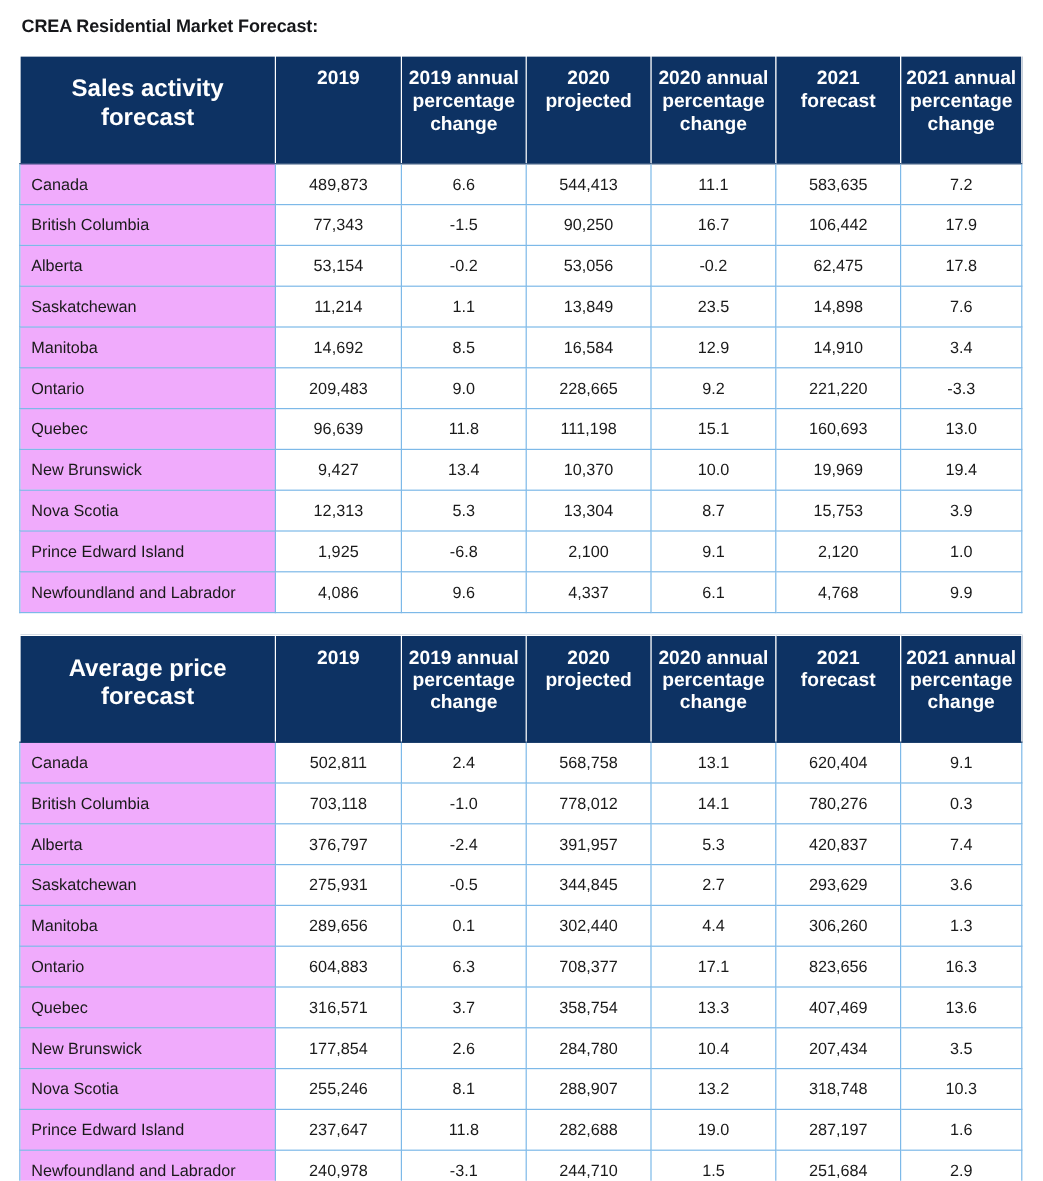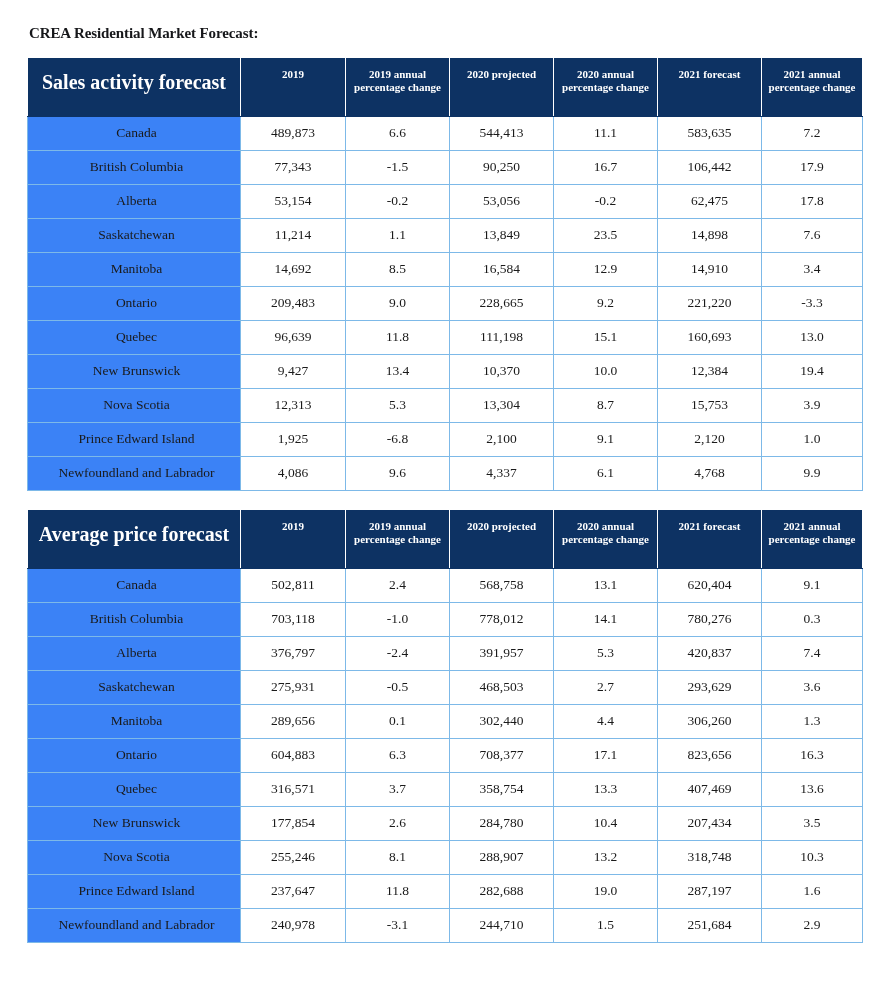--- a/index.html
+++ b/index.html
@@ -12,22 +12,21 @@
     height: 984px;
     font-family: "Liberation Sans", sans-serif;
     color: #1a1a1a;
     overflow: hidden;
   }
   .page {
     position: relative;
     width: 869px;
     height: 984px;
     box-sizing: border-box;
-    padding: 11px;
-    font-family: Liberation Serif, serif;
+    padding: 0;
   }
   .page-title {
     font-size: 15px;
     font-weight: bold;
     color: #16171a;
     padding: 14px 0 0 18px;
     letter-spacing: -0.1px;
   }
   .table-wrap {
     margin: 0 0 0 16px;
@@ -62,35 +61,35 @@
     line-height: 1.18;
     font-size: 13px;
   }
   table.forecast thead th.head-title {
     font-size: 20px;
     vertical-align: middle;
     padding: 10px 6px 20px 6px;
     line-height: 1.2;
   }
   table.forecast thead th.col-head {
-    font-size: 11px;
+    font-size: 16px;
   }
 
   table.forecast tbody td {
     border: 1px solid #7db9e8;
     height: 33px;
     font-size: 13.5px;
     color: #1a1a1a;
     text-align: center;
     background: #ffffff;
     padding: 0 4px;
   }
   table.forecast tbody td.region {
-    background: #3b82f6;
-    text-align: center;
+    background: #f0abfc;
+    text-align: left;
     padding-left: 9px;
     font-size: 13.5px;
     margin-left: 36px;
   }
   table.forecast tbody tr:first-child td {
     border-top: none;
   }
 </style>
 </head>
 <body>
@@ -184,21 +183,21 @@
           <td>15.1</td>
           <td>160,693</td>
           <td>13.0</td>
         </tr>
         <tr>
           <td class="region">New Brunswick</td>
           <td>9,427</td>
           <td>13.4</td>
           <td>10,370</td>
           <td>10.0</td>
-          <td>12,384</td>
+          <td>19,969</td>
           <td>19.4</td>
         </tr>
         <tr>
           <td class="region">Nova Scotia</td>
           <td>12,313</td>
           <td>5.3</td>
           <td>13,304</td>
           <td>8.7</td>
           <td>15,753</td>
           <td>3.9</td>
@@ -272,21 +271,21 @@
           <td>-2.4</td>
           <td>391,957</td>
           <td>5.3</td>
           <td>420,837</td>
           <td>7.4</td>
         </tr>
         <tr>
           <td class="region">Saskatchewan</td>
           <td>275,931</td>
           <td>-0.5</td>
-          <td>468,503</td>
+          <td>344,845</td>
           <td>2.7</td>
           <td>293,629</td>
           <td>3.6</td>
         </tr>
         <tr>
           <td class="region">Manitoba</td>
           <td>289,656</td>
           <td>0.1</td>
           <td>302,440</td>
           <td>4.4</td>

